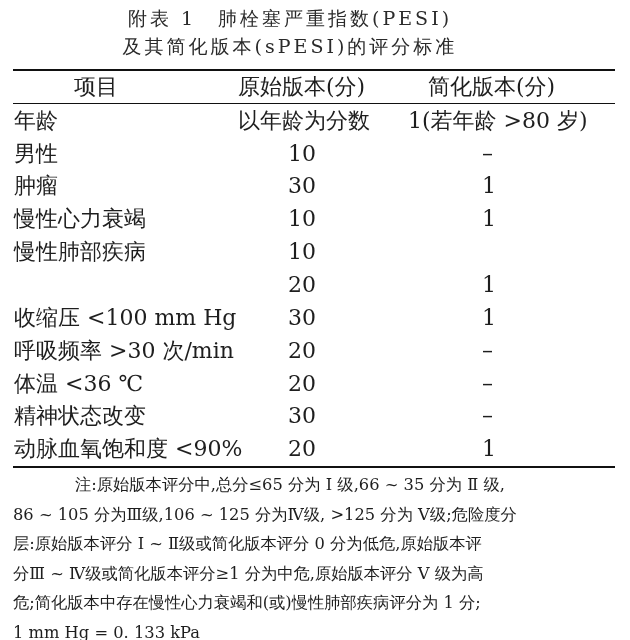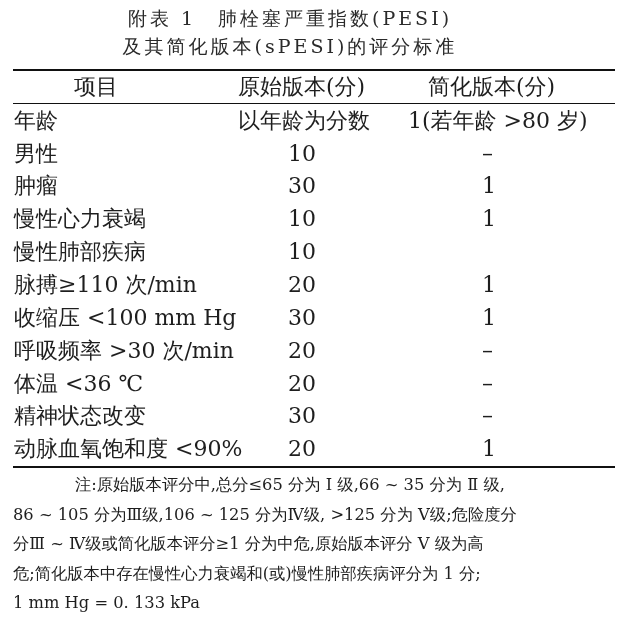--- a/index.html
+++ b/index.html
@@ -70,21 +70,20 @@
   <span class="cell c-item">慢性心力衰竭</span>
   <span class="cell c-orig">10</span>
   <span class="cell c-simp">1</span>
 </div>
 <div class="row" style="top:236px;">
   <span class="cell c-item">慢性肺部疾病</span>
   <span class="cell c-orig">10</span>
   <span class="cell c-simp"></span>
 </div>
 <div class="row" style="top:269px;">
-  <span class="cell c-item">脉搏≥110 次/min</span>
   <span class="cell c-orig">20</span>
   <span class="cell c-simp">1</span>
 </div>
 <div class="row" style="top:302px;">
   <span class="cell c-item">收缩压 &lt;100 mm Hg</span>
   <span class="cell c-orig">30</span>
   <span class="cell c-simp">1</span>
 </div>
 <div class="row" style="top:335px;">
   <span class="cell c-item">呼吸频率 &gt;30 次/min</span>
@@ -105,16 +104,17 @@
   <span class="cell c-item">动脉血氧饱和度 &lt;90%</span>
   <span class="cell c-orig">20</span>
   <span class="cell c-simp">1</span>
 </div>
 
 <div class="rule rule-bottom"></div>
 
 <div class="note">
   <p class="indent">注:原始版本评分中,总分≤65 分为 Ⅰ 级,66 ~ 35 分为 Ⅱ 级,</p>
   <p>86 ~ 105 分为Ⅲ级,106 ~ 125 分为Ⅳ级, &gt;125 分为 Ⅴ级;危险度分</p>
+  <p>层:原始版本评分 Ⅰ ~ Ⅱ级或简化版本评分 0 分为低危,原始版本评</p>
   <p>分Ⅲ ~ Ⅳ级或简化版本评分≥1 分为中危,原始版本评分 Ⅴ 级为高</p>
   <p>危;简化版本中存在慢性心力衰竭和(或)慢性肺部疾病评分为 1 分;</p>
   <p>1 mm Hg = 0. 133 kPa</p>
 </div>
 
 </body></html>

